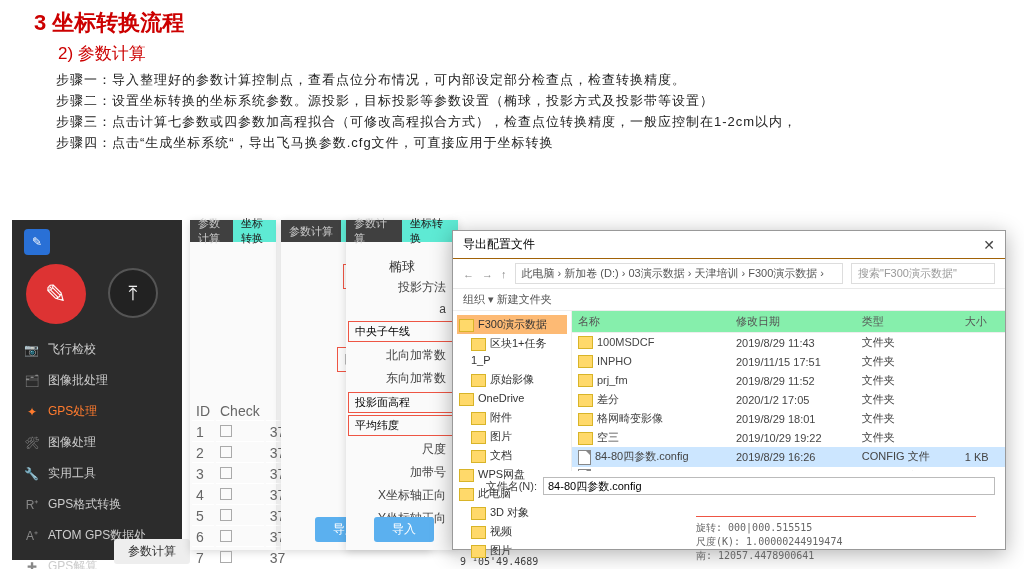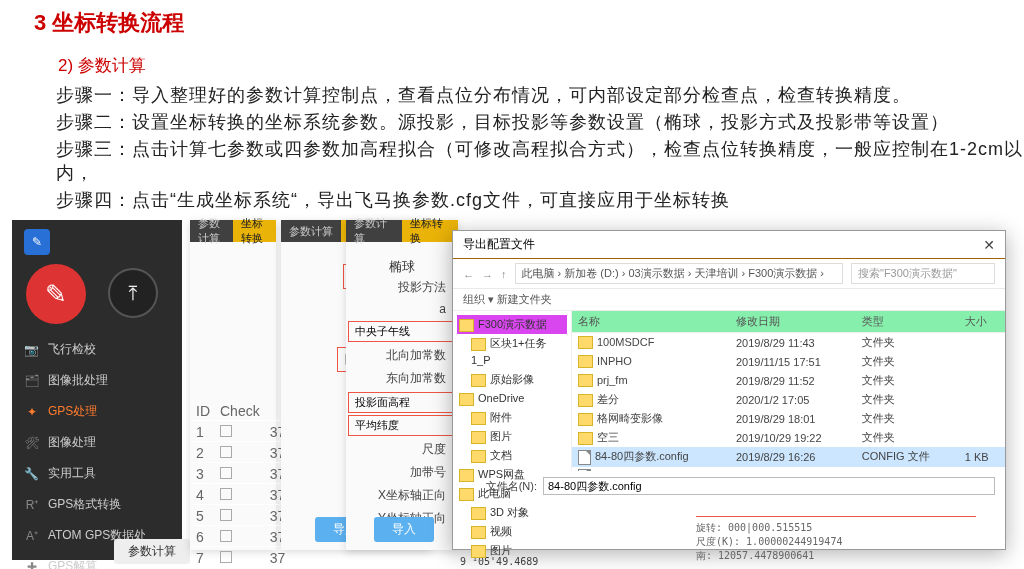--- a/index.html
+++ b/index.html
@@ -1,35 +1,35 @@
 <!DOCTYPE html>
 <html><head>
 <meta charset="utf-8">
 <style>
 body{margin:0;font-family:"Microsoft YaHei",Arial,sans-serif;background:#fff;width:1024px;height:569px;overflow:hidden;position:relative;font-size:13px}
-.slide-title{color:#c00;font-size:22px;font-weight:bold;margin:8px 0 16px 34px}
+.slide-title{color:#c00;font-size:22px;font-weight:bold;margin:8px 0 4px 34px}
 .subtitle{color:#c00;font-size:17px;margin-left:58px;margin-bottom:6px}
-.step{margin:3px 0 3px 56px;color:#222;font-size:18px;letter-spacing:1px}
+.step{margin:3px 0 3px 56px;color:#222;font-size:13px;letter-spacing:1px}
 .quote{color:#222}
 .workspace{position:absolute;top:220px;left:12px;right:8px;bottom:2px}
 .sidebar{position:absolute;left:0;top:0;width:170px;background:#2c2c2c;height:340px;color:#ccc;font-size:12px}
 .sb-top{height:44px;display:flex;align-items:center;gap:18px;padding-left:12px}
 .sb-top .pen{background:#2970d6;width:26px;height:26px;border-radius:4px;display:inline-flex;align-items:center;justify-content:center;color:#fff}
 .sb-circ{width:60px;height:60px;border-radius:50%;background:#d33;position:absolute;left:14px;top:44px;display:flex;align-items:center;justify-content:center;color:#fff;font-size:26px}
 .sb-up{width:46px;height:46px;border-radius:50%;background:#222;border:2px solid #555;position:absolute;left:96px;top:48px;display:flex;align-items:center;justify-content:center;color:#eee;font-size:20px}
 .sb-items{position:absolute;top:114px;left:0;right:0}
 .sb-it{display:flex;align-items:center;gap:8px;padding:7px 12px;font-size:12px}
 .sb-it.active{color:#ff7b2e}
 .sb-it .ico{width:16px;text-align:center;color:#888}
 .sb-it.active .ico{color:#ff7b2e}
 .sb-foot{position:absolute;bottom:-4px;right:-8px;background:#eee;color:#333;font-size:12px;padding:4px 14px;border-radius:3px}
 .panelA{position:absolute;left:178px;top:0;width:86px;height:330px;background:#fafafa;box-shadow:0 2px 8px rgba(0,0,0,.15)}
 .tabbar{background:#404040;color:#ccc;font-size:11px;display:flex;height:22px;align-items:center}
 .tab{padding:0 8px;height:100%;display:flex;align-items:center}
-.tab.on{background:#eab308;color:#222}
+.tab.on{background:#5eead4;color:#222}
 .tblA{position:absolute;top:180px;left:0;font-size:14px;color:#666}
 .tblA td{padding:1px 4px;border-bottom:1px solid #fff}
 .tblA .chk{width:10px;height:10px;border:1px solid #aaa;display:inline-block}
 .panelB{position:absolute;left:269px;top:0;width:150px;height:330px;background:#fafafa;box-shadow:0 2px 8px rgba(0,0,0,.15)}
 .form-col{position:absolute;top:40px;left:0;right:0;text-align:center;font-size:12px}
 .red-box{border:1.5px solid #e54;display:inline-block;padding:3px 6px;margin:4px}
 .lbl-row{display:flex;justify-content:flex-end;padding:3px 12px;color:#444;font-size:12px}
 .hr{border:1.5px solid #e54;padding:2px 6px;margin:2px;font-size:11px}
 .nums{position:absolute;top:178px;left:12px;font-size:10px;color:#444;line-height:17px;font-family:monospace}
 .nums .big{color:#f11;font-size:12px}
@@ -37,21 +37,21 @@
 .fileDlg{position:absolute;left:440px;top:10px;width:552px;height:318px;background:#fff;border:1px solid #999;box-shadow:0 4px 20px rgba(0,0,0,.3);font-size:11px}
 .fd-title{padding:5px 10px;display:flex;align-items:center;border-bottom:1px solid #a16207;font-size:12px}
 .fd-title .x{margin-left:auto;font-size:14px;color:#444}
 .fd-nav{display:flex;align-items:center;padding:4px 10px;gap:8px;border-bottom:1px solid #e9e9e9;font-size:11px;color:#555}
 .fd-nav .crumb{flex:1;border:1px solid #ddd;padding:2px 6px}
 .fd-nav .search{width:130px;border:1px solid #ddd;padding:2px 6px;color:#999}
 .fd-bar{padding:3px 10px;color:#555;border-bottom:1px solid #eee}
 .fd-body{display:flex;height:160px}
 .fd-tree{width:110px;border-right:1px solid #eee;padding:4px;color:#333;line-height:17px}
 .fd-tree div{padding:1px 2px}
-.fd-tree .sel{background:#d946ef}
+.fd-tree .sel{background:#fdba74}
 .fd-tree .ind{padding-left:14px}
 .fd-list{flex:1;overflow:hidden}
 .fd-list table{width:100%;border-collapse:collapse;font-size:11px}
 .fd-list th{text-align:left;padding:3px 6px;color:#555;background:#86efac;border-bottom:1px solid #eee;font-weight:normal}
 .fd-list td{padding:2px 6px;color:#444}
 .fd-list tr.sel td{background:#cce6ff}
 .fd-foot{padding:6px 10px}
 .fd-row{display:flex;align-items:center;margin-bottom:5px}
 .fd-row label{width:74px;text-align:right;padding-right:6px;color:#444}
 .fd-row input,.fd-row select{flex:1;border:1px solid #bbb;padding:2px 4px;font-size:11px}

